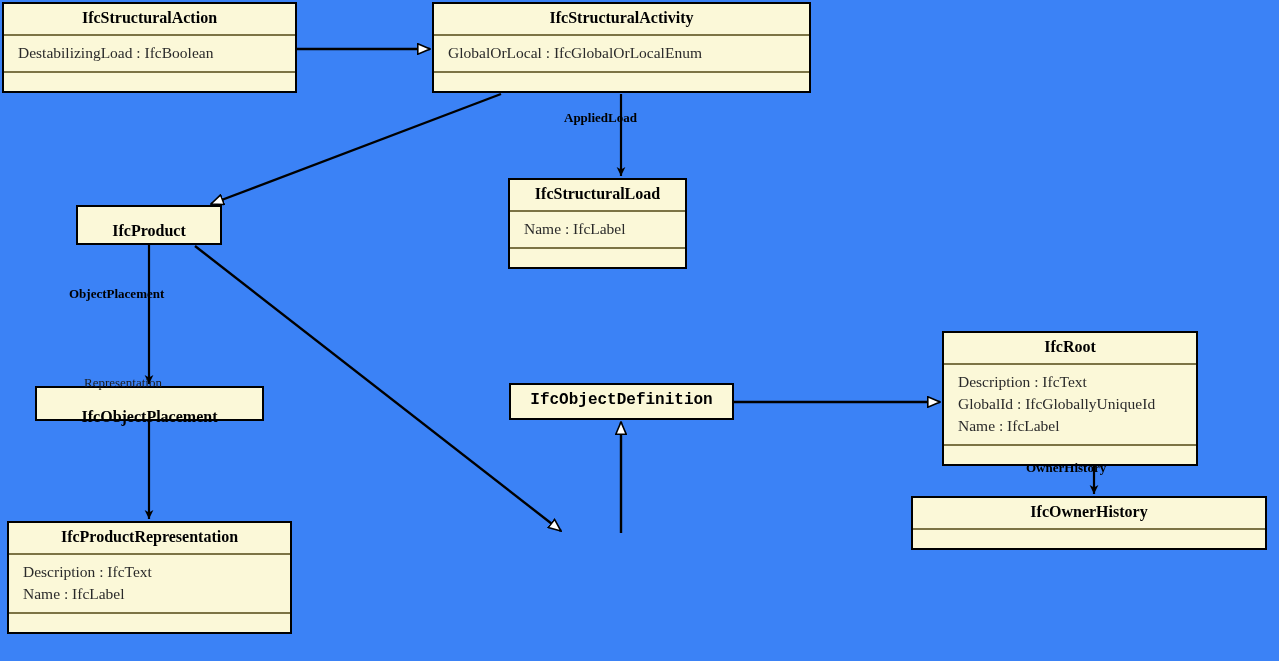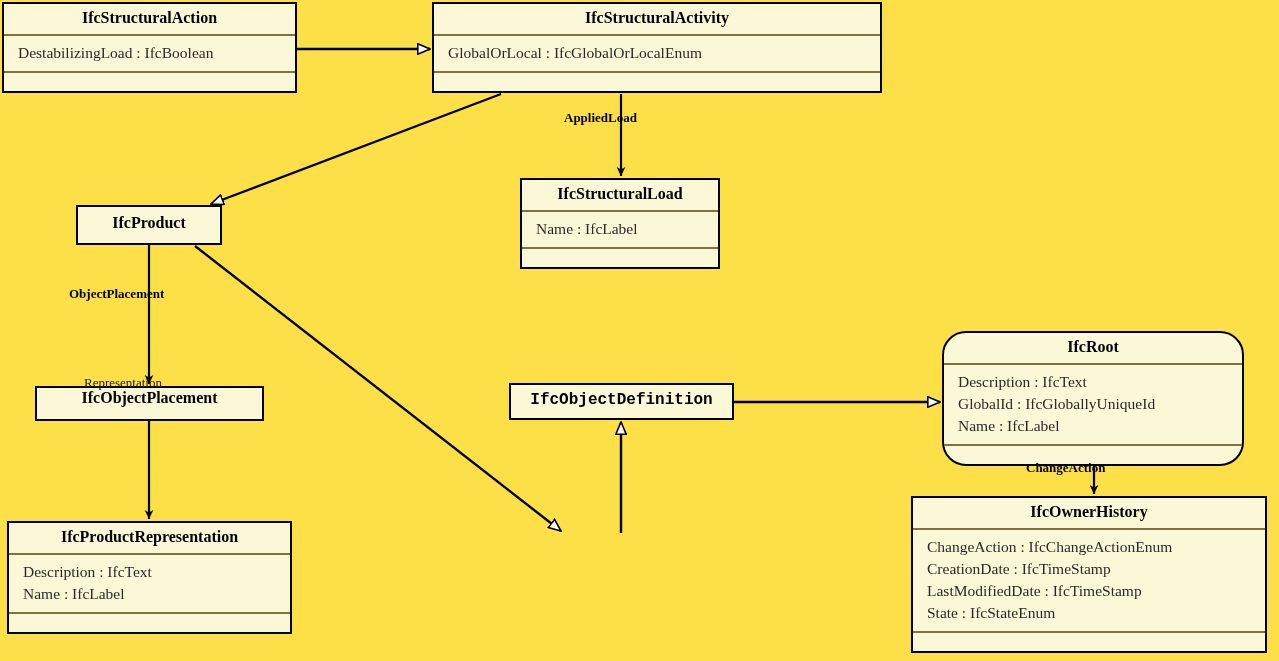--- a/index.html
+++ b/index.html
@@ -8,21 +8,21 @@
     padding: 0;
     background: #ffffff;
   }
   body {
     font-family: "Liberation Serif", "DejaVu Serif", serif;
   }
   #canvas {
     position: relative;
     width: 1279px;
     height: 661px;
-    background: #fde047;
+    background: #3b82f6;
     overflow: hidden;
   }
   #edge-layer {
     position: absolute;
     left: 0;
     top: 0;
     width: 1279px;
     height: 661px;
     pointer-events: none;
   }
@@ -105,49 +105,49 @@
   </svg>
 
   <div class="uml-class" style="left:2px; top:2px; width:295px;">
     <div class="uml-name">IfcStructuralAction</div>
     <div class="uml-attrs">
       <div class="uml-attr">DestabilizingLoad : IfcBoolean</div>
     </div>
     <div class="uml-empty"></div>
   </div>
 
-  <div class="uml-class" style="left:432px; top:2px; width:450px;">
+  <div class="uml-class" style="left:432px; top:2px; width:379px;">
     <div class="uml-name">IfcStructuralActivity</div>
     <div class="uml-attrs">
       <div class="uml-attr">GlobalOrLocal : IfcGlobalOrLocalEnum</div>
     </div>
     <div class="uml-empty"></div>
   </div>
 
-  <div class="uml-class" style="left:520px; top:178px; width:200px;">
+  <div class="uml-class" style="left:508px; top:178px; width:179px;">
     <div class="uml-name">IfcStructuralLoad</div>
     <div class="uml-attrs">
       <div class="uml-attr">Name : IfcLabel</div>
     </div>
     <div class="uml-empty"></div>
   </div>
 
   <div class="uml-class" style="left:76px; top:205px; width:146px; height:40px;">
-    <div class="uml-name" style="padding-top:8px;">IfcProduct</div>
+    <div class="uml-name" style="padding-top:16px;">IfcProduct</div>
   </div>
 
   <div class="uml-class" style="left:35px; top:386px; width:229px; height:35px;">
-    <div class="uml-name" style="padding-top:2px;">IfcObjectPlacement</div>
+    <div class="uml-name" style="padding-top:21px;">IfcObjectPlacement</div>
   </div>
 
   <div class="uml-class" style="left:509px; top:383px; width:225px; height:37px;font-family:Liberation Mono, monospace;">
     <div class="uml-name" style="padding-top:7px;">IfcObjectDefinition</div>
   </div>
 
-  <div class="uml-class" style="left:942px; top:331px; width:302px;border-radius:24px;">
+  <div class="uml-class" style="left:942px; top:331px; width:256px;">
     <div class="uml-name">IfcRoot</div>
     <div class="uml-attrs">
       <div class="uml-attr">Description : IfcText</div>
       <div class="uml-attr">GlobalId : IfcGloballyUniqueId</div>
       <div class="uml-attr">Name : IfcLabel</div>
     </div>
     <div class="uml-empty"></div>
   </div>
 
   <div class="uml-class" style="left:7px; top:521px; width:285px;">
@@ -155,30 +155,24 @@
     <div class="uml-attrs">
       <div class="uml-attr">Description : IfcText</div>
       <div class="uml-attr">Name : IfcLabel</div>
     </div>
     <div class="uml-empty"></div>
   </div>
 
 
   <div class="uml-class" style="left:911px; top:496px; width:356px;">
     <div class="uml-name">IfcOwnerHistory</div>
-    <div class="uml-attrs">
-      <div class="uml-attr">ChangeAction : IfcChangeActionEnum</div>
-      <div class="uml-attr">CreationDate : IfcTimeStamp</div>
-      <div class="uml-attr">LastModifiedDate : IfcTimeStamp</div>
-      <div class="uml-attr">State : IfcStateEnum</div>
-    </div>
     <div class="uml-empty"></div>
   </div>
 
   <div class="edge-label" style="left:564px; top:111px;">AppliedLoad</div>
 
   <div class="edge-label" style="left:69px; top:287px;">ObjectPlacement</div>
 
   <div class="edge-label plain" style="left:84px; top:376px;">Representation</div>
 
-  <div class="edge-label" style="left:1026px; top:461px;">ChangeAction</div>
+  <div class="edge-label" style="left:1026px; top:461px;">OwnerHistory</div>
 
 </div>
 
 </body></html>

